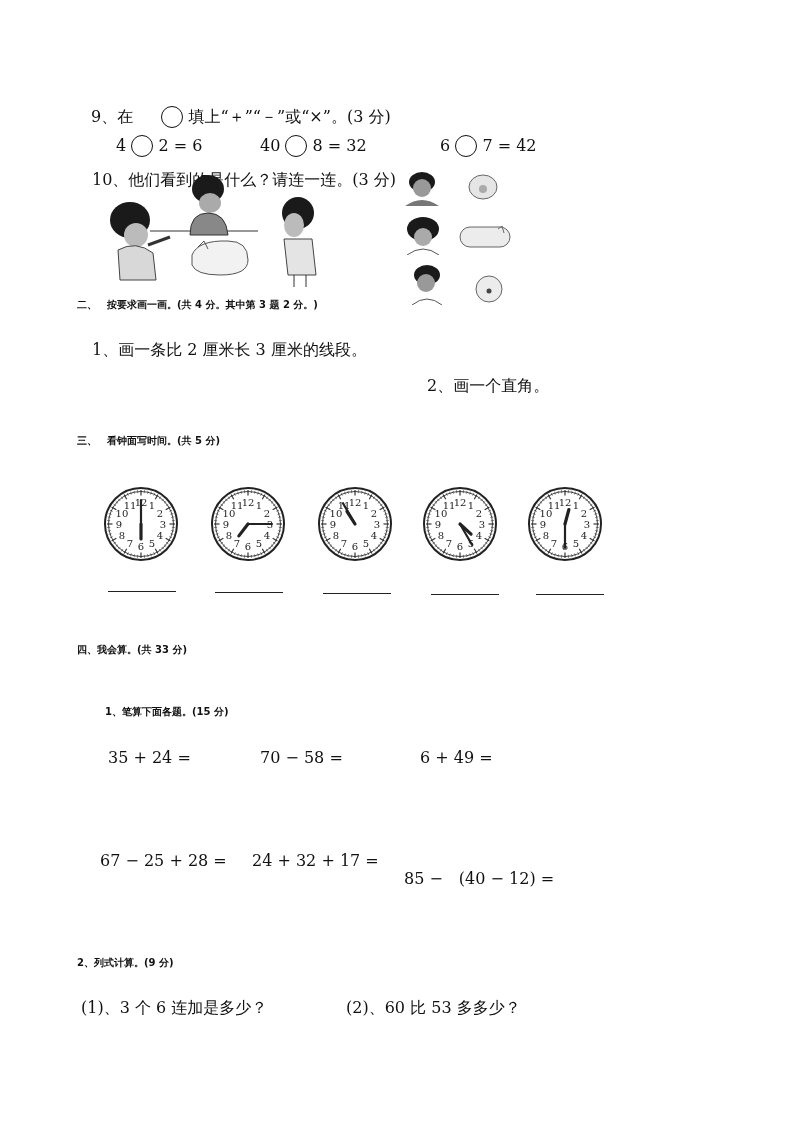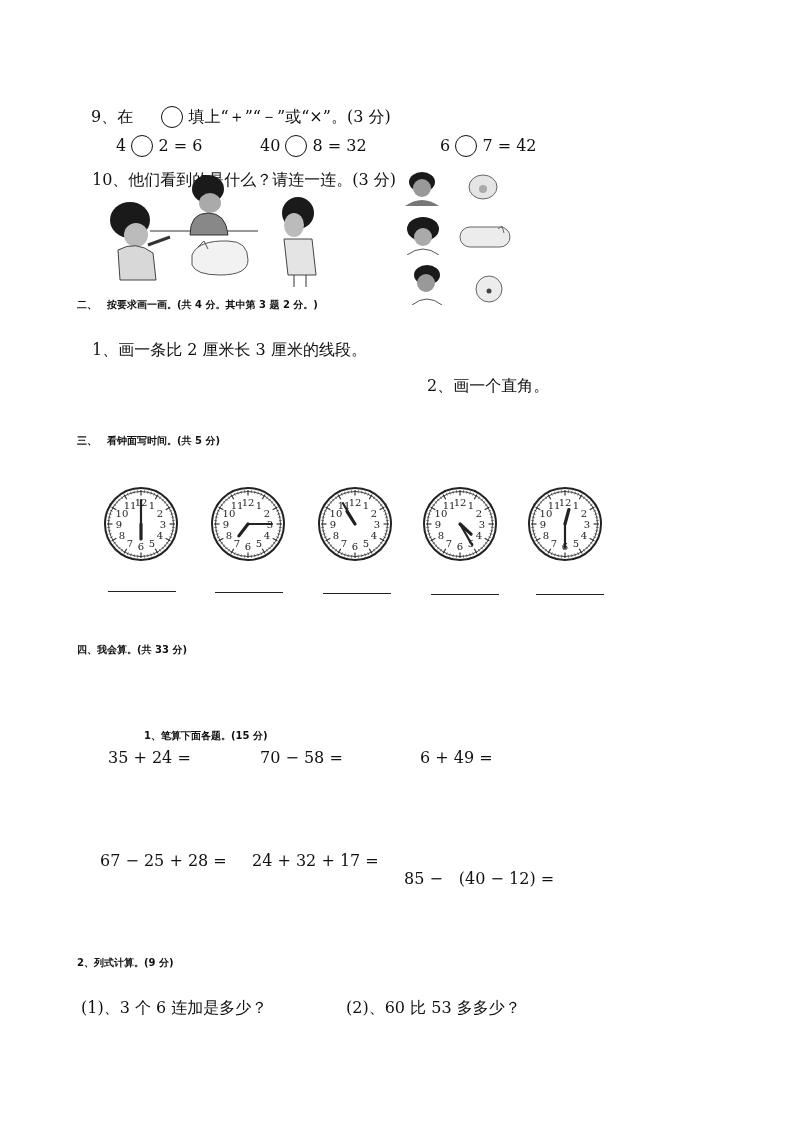--- a/index.html
+++ b/index.html
@@ -513,21 +513,21 @@
       </svg>
     </div>
   </div>
 <div class="blank" style="left:108px;top:591px;width:68px;"></div>
 <div class="blank" style="left:215px;top:592px;width:68px;"></div>
 <div class="blank" style="left:323px;top:593px;width:68px;"></div>
 <div class="blank" style="left:431px;top:594px;width:68px;"></div>
 <div class="blank" style="left:536px;top:594px;width:68px;"></div>
 
 <div class="abs bold" style="left:77px;top:643px;">四、我会算。(共 33 分)</div>
-<div class="abs bold" style="left:105px;top:729px;margin-left:39px;">1、笔算下面各题。(15 分)</div>
+<div class="abs bold" style="left:105px;top:705px;">1、笔算下面各题。(15 分)</div>
 
 <div class="abs txt" style="left:108px;top:748px;">35 + 24 =</div>
 <div class="abs txt" style="left:260px;top:748px;">70 − 58 =</div>
 <div class="abs txt" style="left:420px;top:748px;">6 + 49 =</div>
 
 <div class="abs txt" style="left:100px;top:851px;">67 − 25 + 28 =</div>
 <div class="abs txt" style="left:252px;top:851px;">24 + 32 + 17 =</div>
 <div class="abs txt" style="left:404px;top:851px;margin-top:18px;">85 −　(40 − 12) =</div>
 
 <div class="abs bold" style="left:77px;top:956px;">2、列式计算。(9 分)</div>

